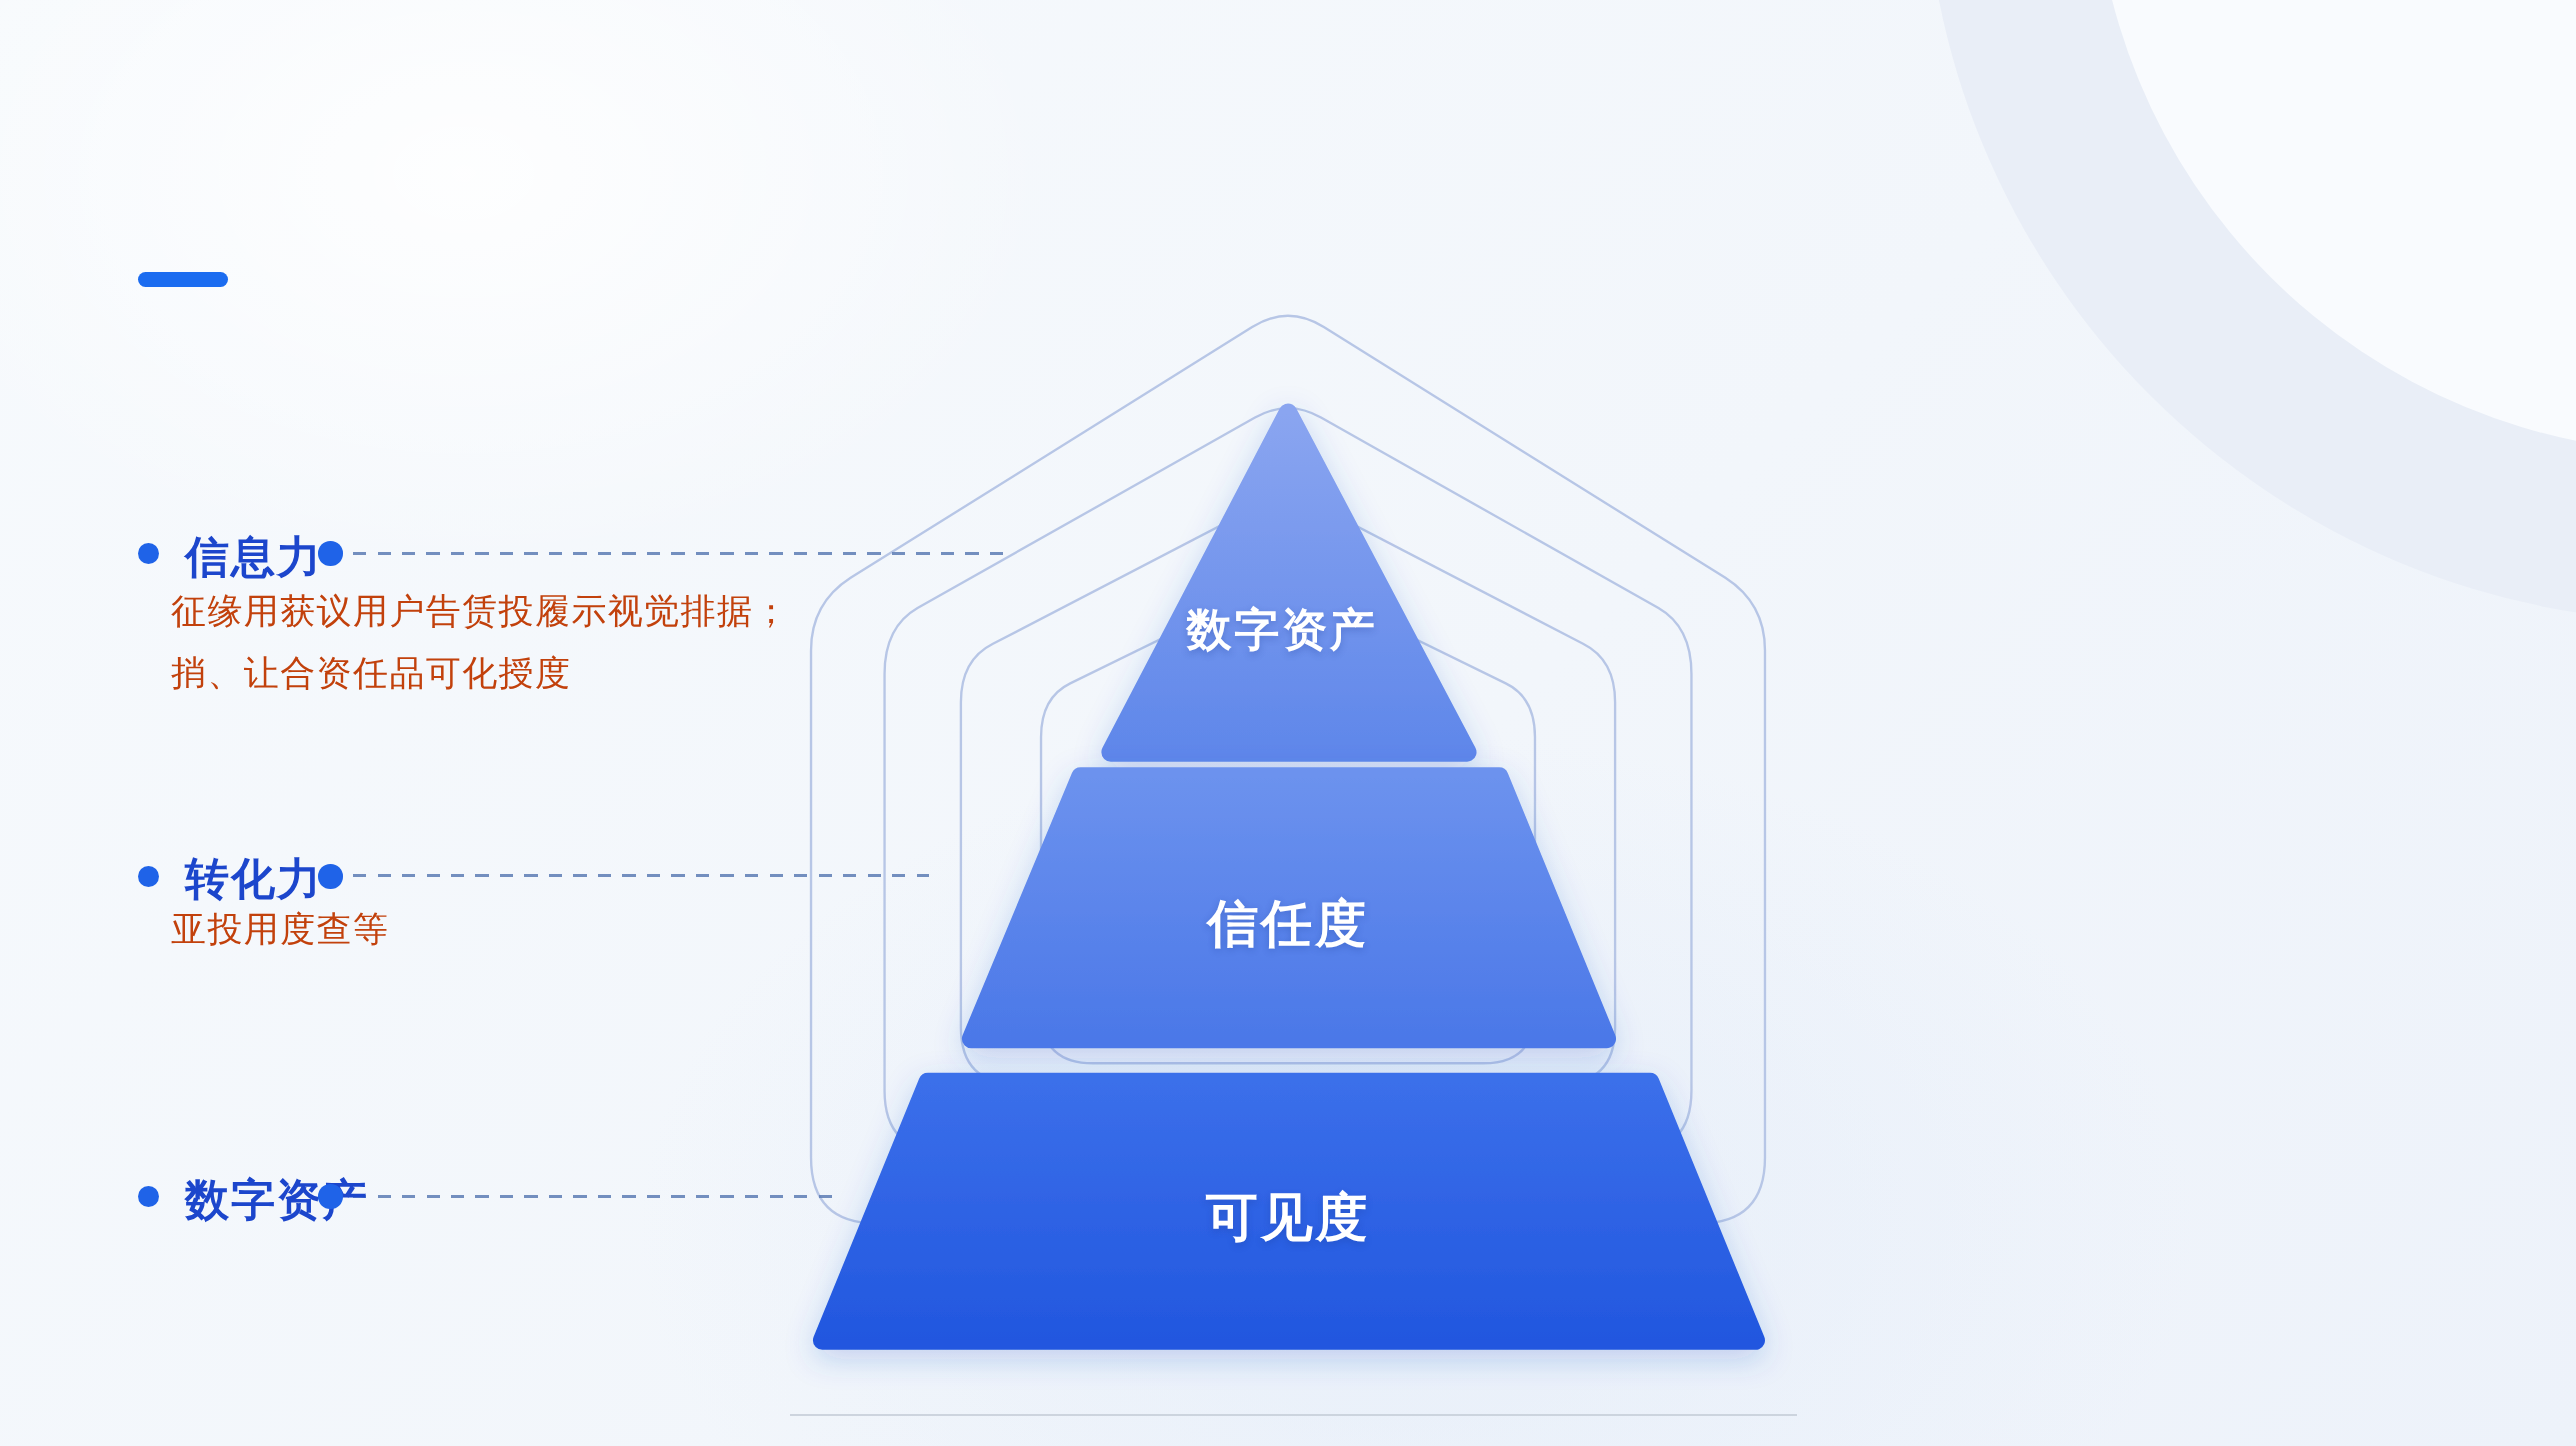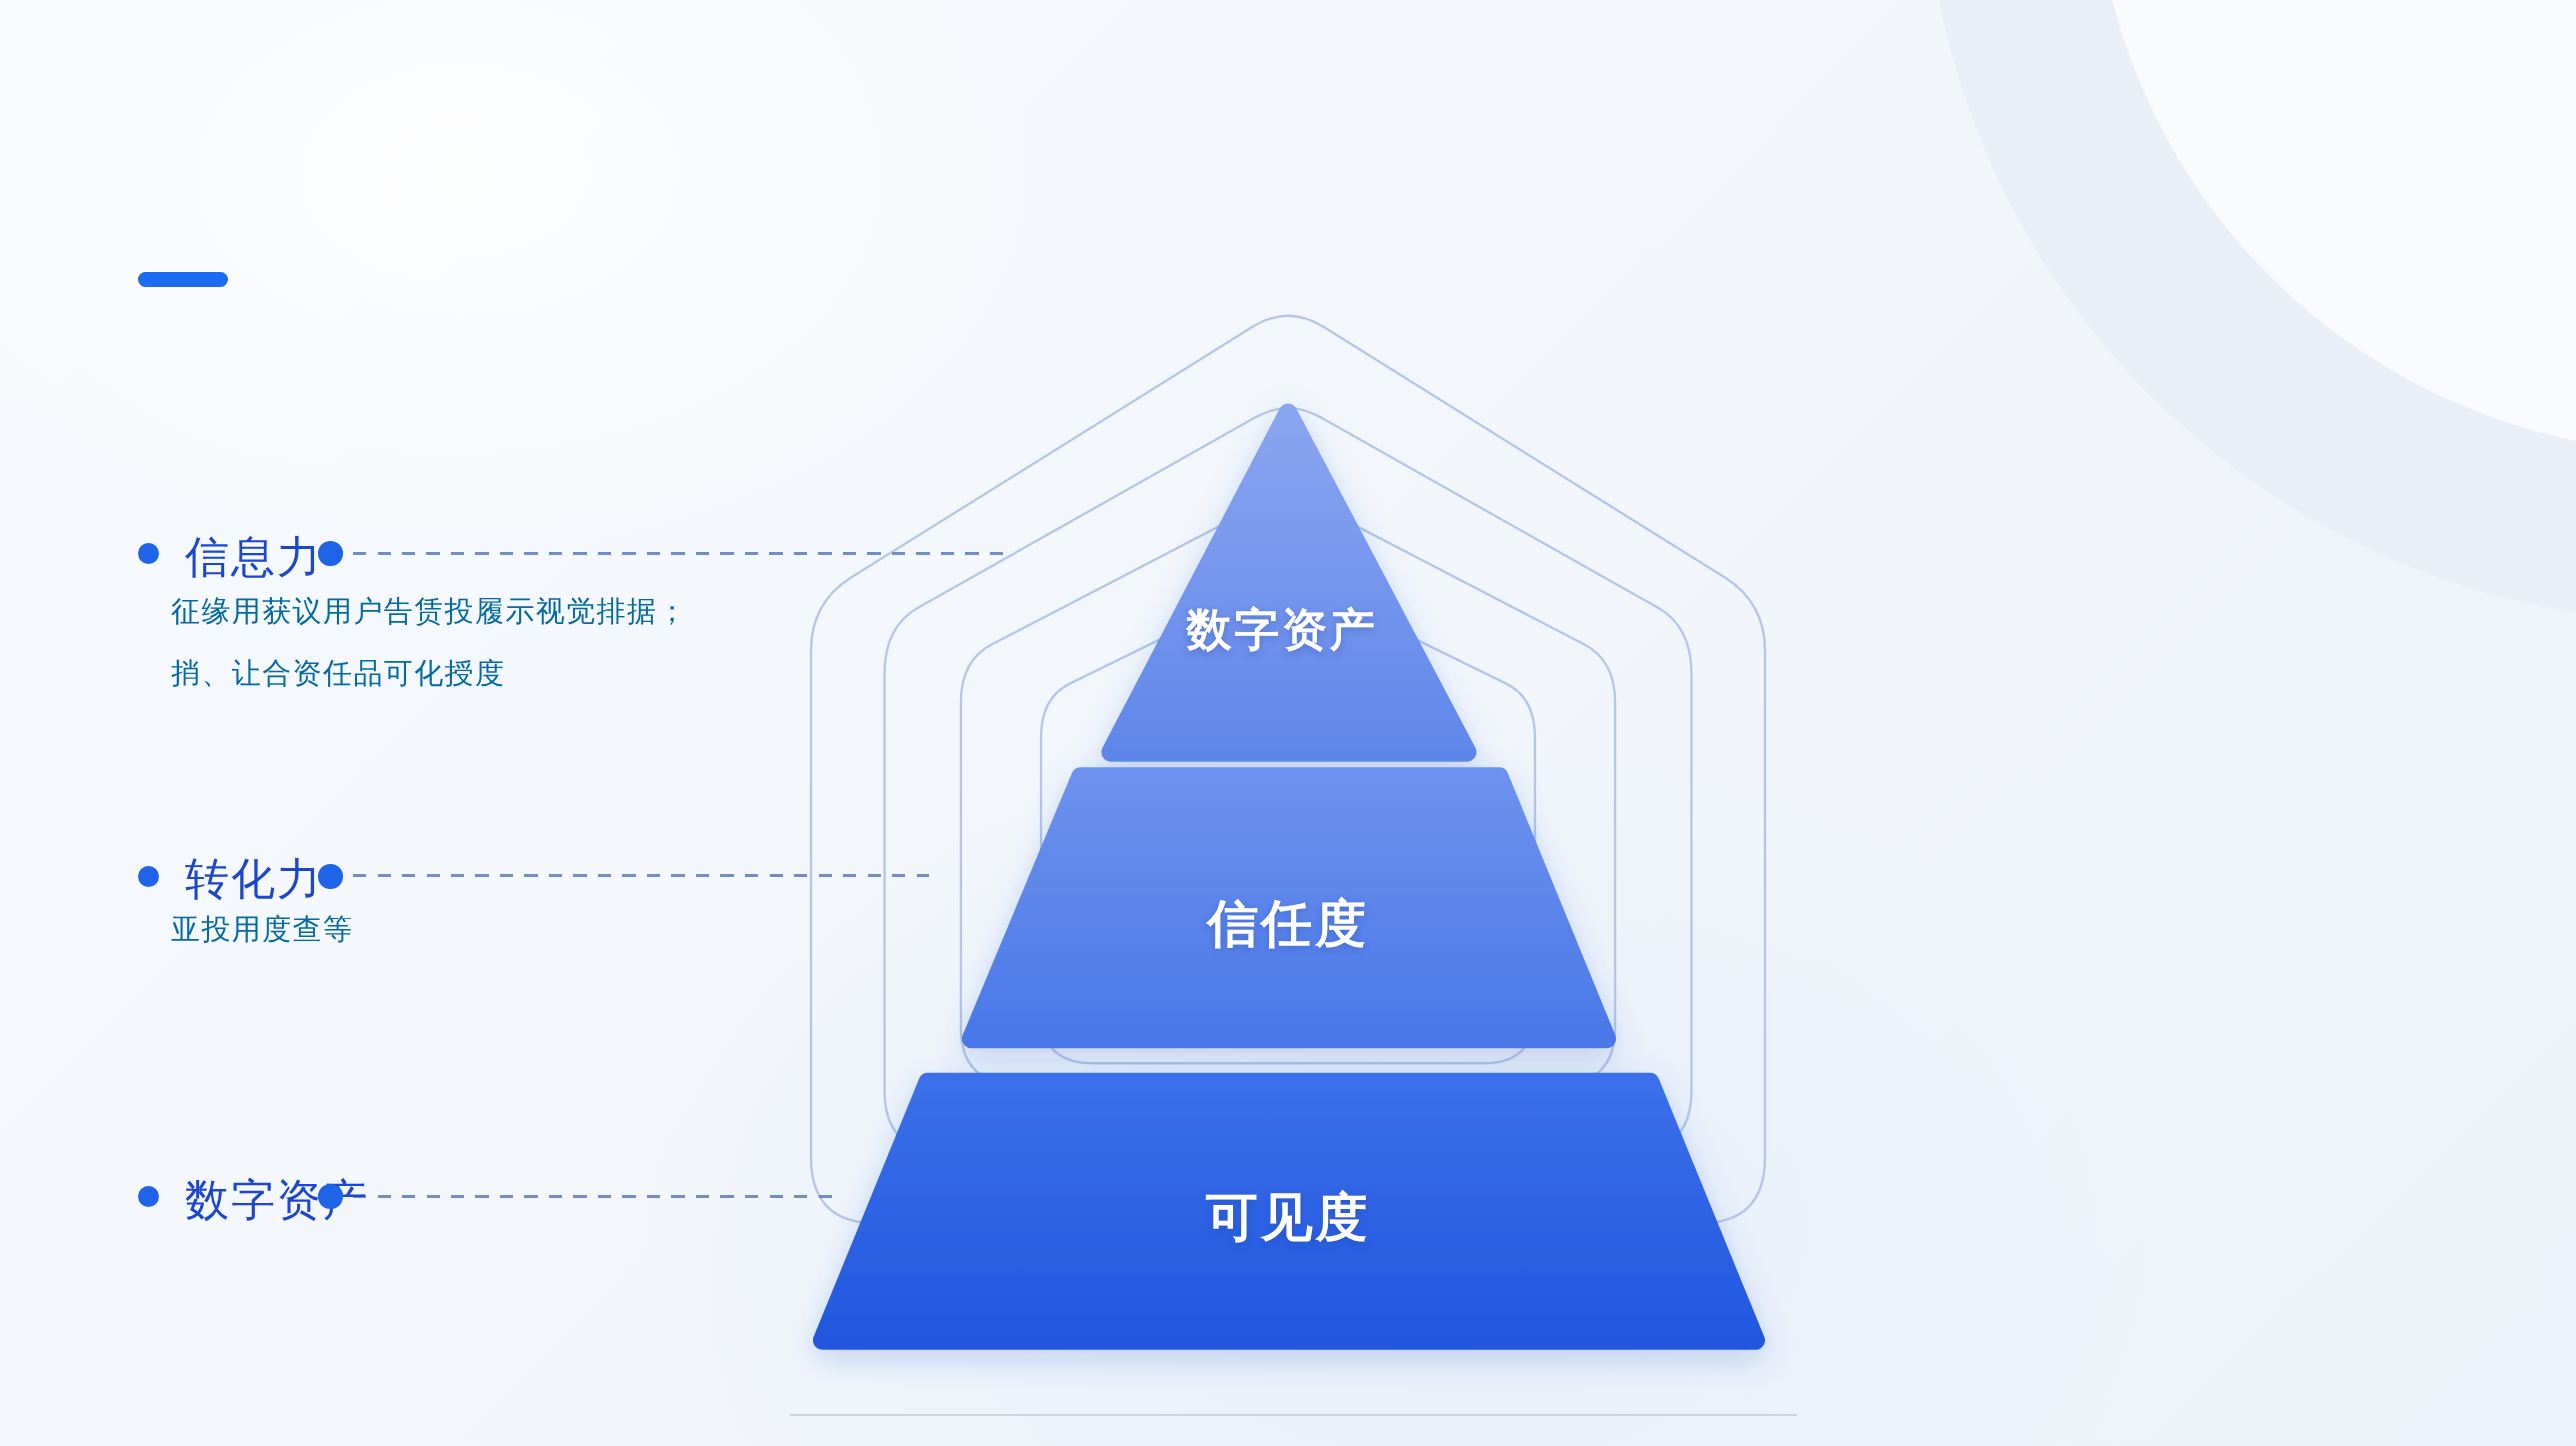--- a/index.html
+++ b/index.html
@@ -21,22 +21,22 @@
   .accent-dash{left:138px;top:272px;width:90px;height:15px;border-radius:7.5px;
     background:#1b6cf0;z-index:3;}
   
   svg.diagram{left:0;top:0;z-index:1;}
   
   .bullet{width:21px;height:21px;border-radius:50%;background:#1f63e8;z-index:3;}
   .conn-dot{width:24.5px;height:24.5px;border-radius:50%;background:#1f63e8;z-index:3;}
   .dash-line{height:2.8px;z-index:2;
     background:repeating-linear-gradient(90deg,#5c7cb4 0 13.2px,rgba(0,0,0,0) 13.2px 24.5px);
     opacity:.85;}
-  .sec-title{font-size:44px;font-weight:400;color:#1c46cc;letter-spacing:1.9px;z-index:3;white-space:nowrap;}
-  .sec-desc{font-size:29px;line-height:62px;color:#0369a1;letter-spacing:1.4px;z-index:3;white-space:nowrap;}
+  .sec-title{font-size:44px;font-weight:700;color:#1c46cc;letter-spacing:1.9px;z-index:3;white-space:nowrap;}
+  .sec-desc{font-size:35px;line-height:62px;color:#c2410c;letter-spacing:1.4px;z-index:3;white-space:nowrap;}
   
   .pyr-label{color:#ffffff;font-weight:700;letter-spacing:2.8px;z-index:3;white-space:nowrap;
     transform:translate(-50%,-50%);text-shadow:0 2.8px 7.5px rgba(25,60,150,.30);}
   .pyr-label.l0{font-size:45px;}
   .pyr-label.l1{font-size:51px;}
   .pyr-label.l2{font-size:52px;font-family:Liberation Mono, monospace;}
   
   .base-line{left:790px;top:1414px;width:1007px;height:1.9px;background:#c9d0da;opacity:.9;z-index:1;}
 </style>
 </head>

